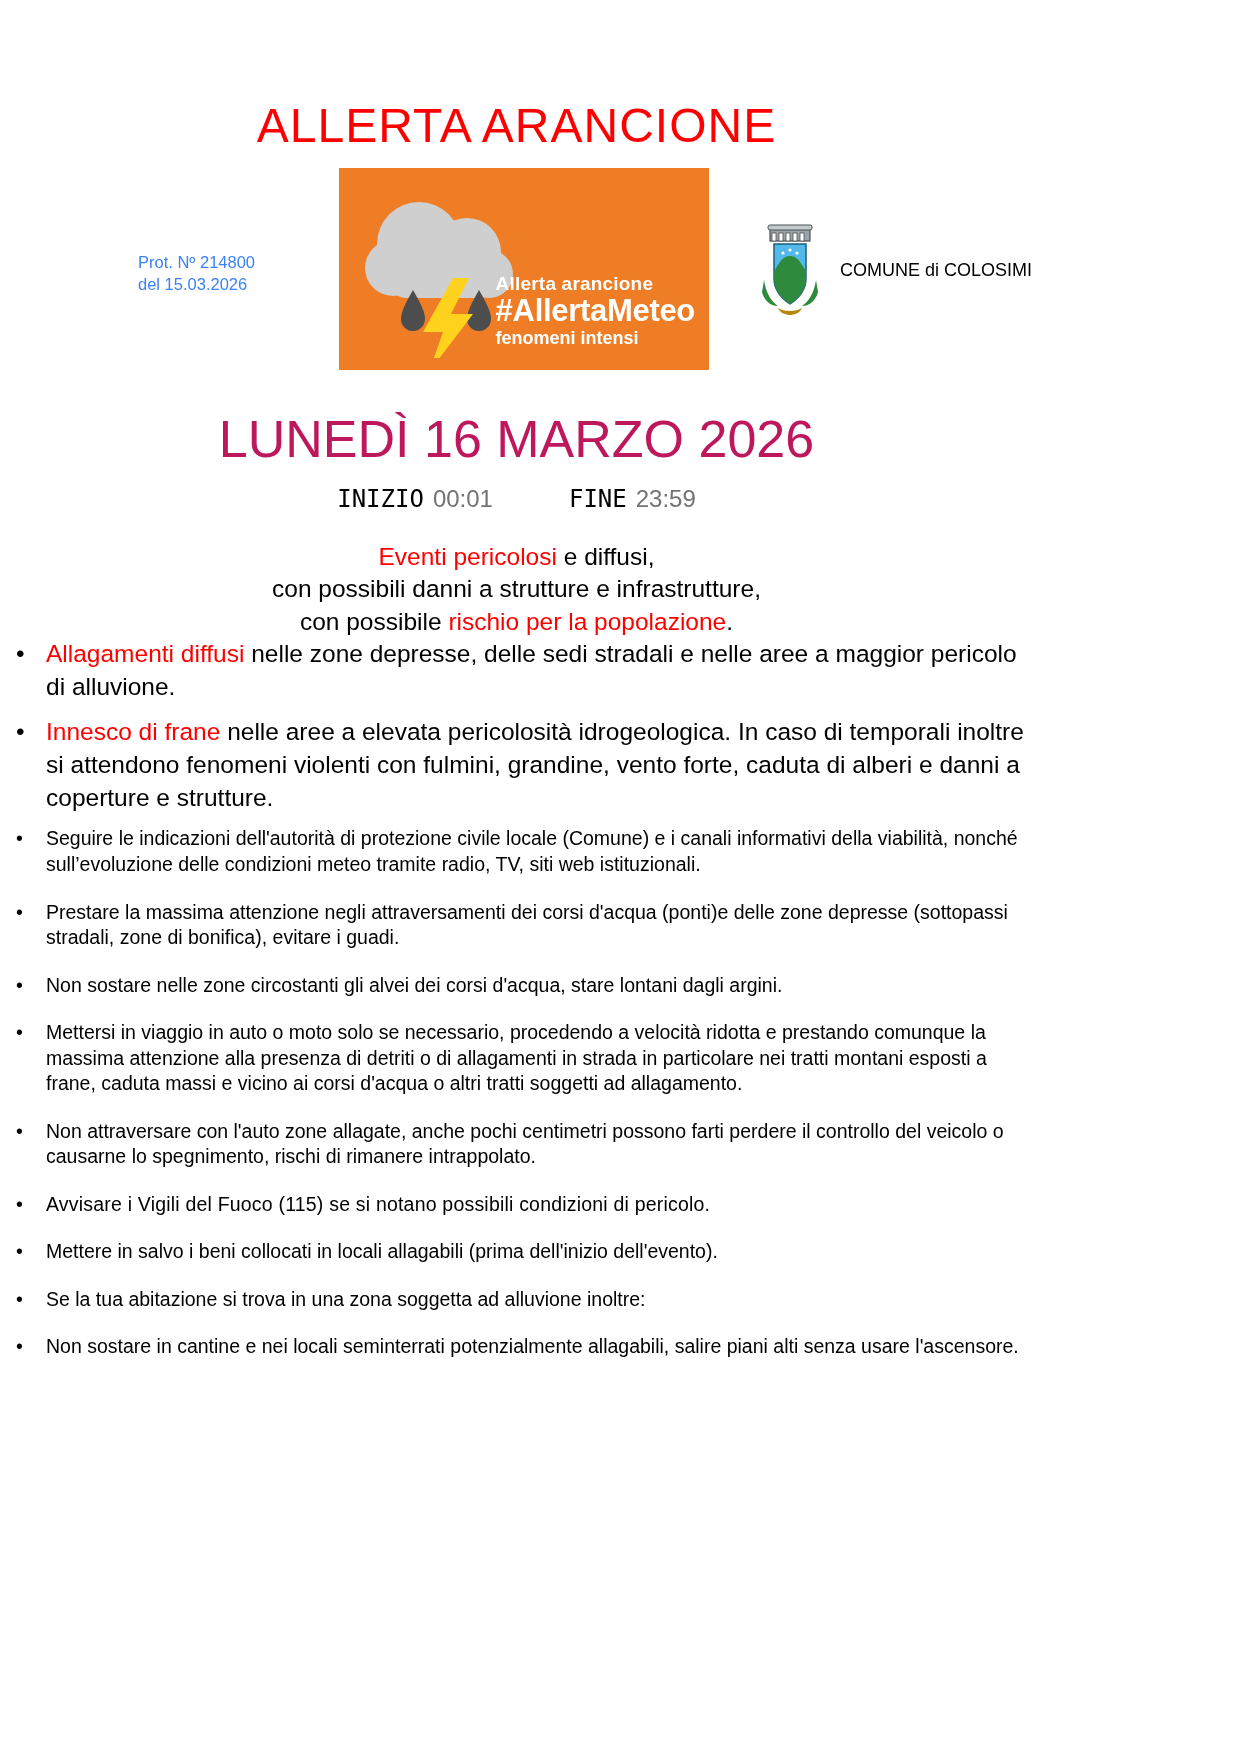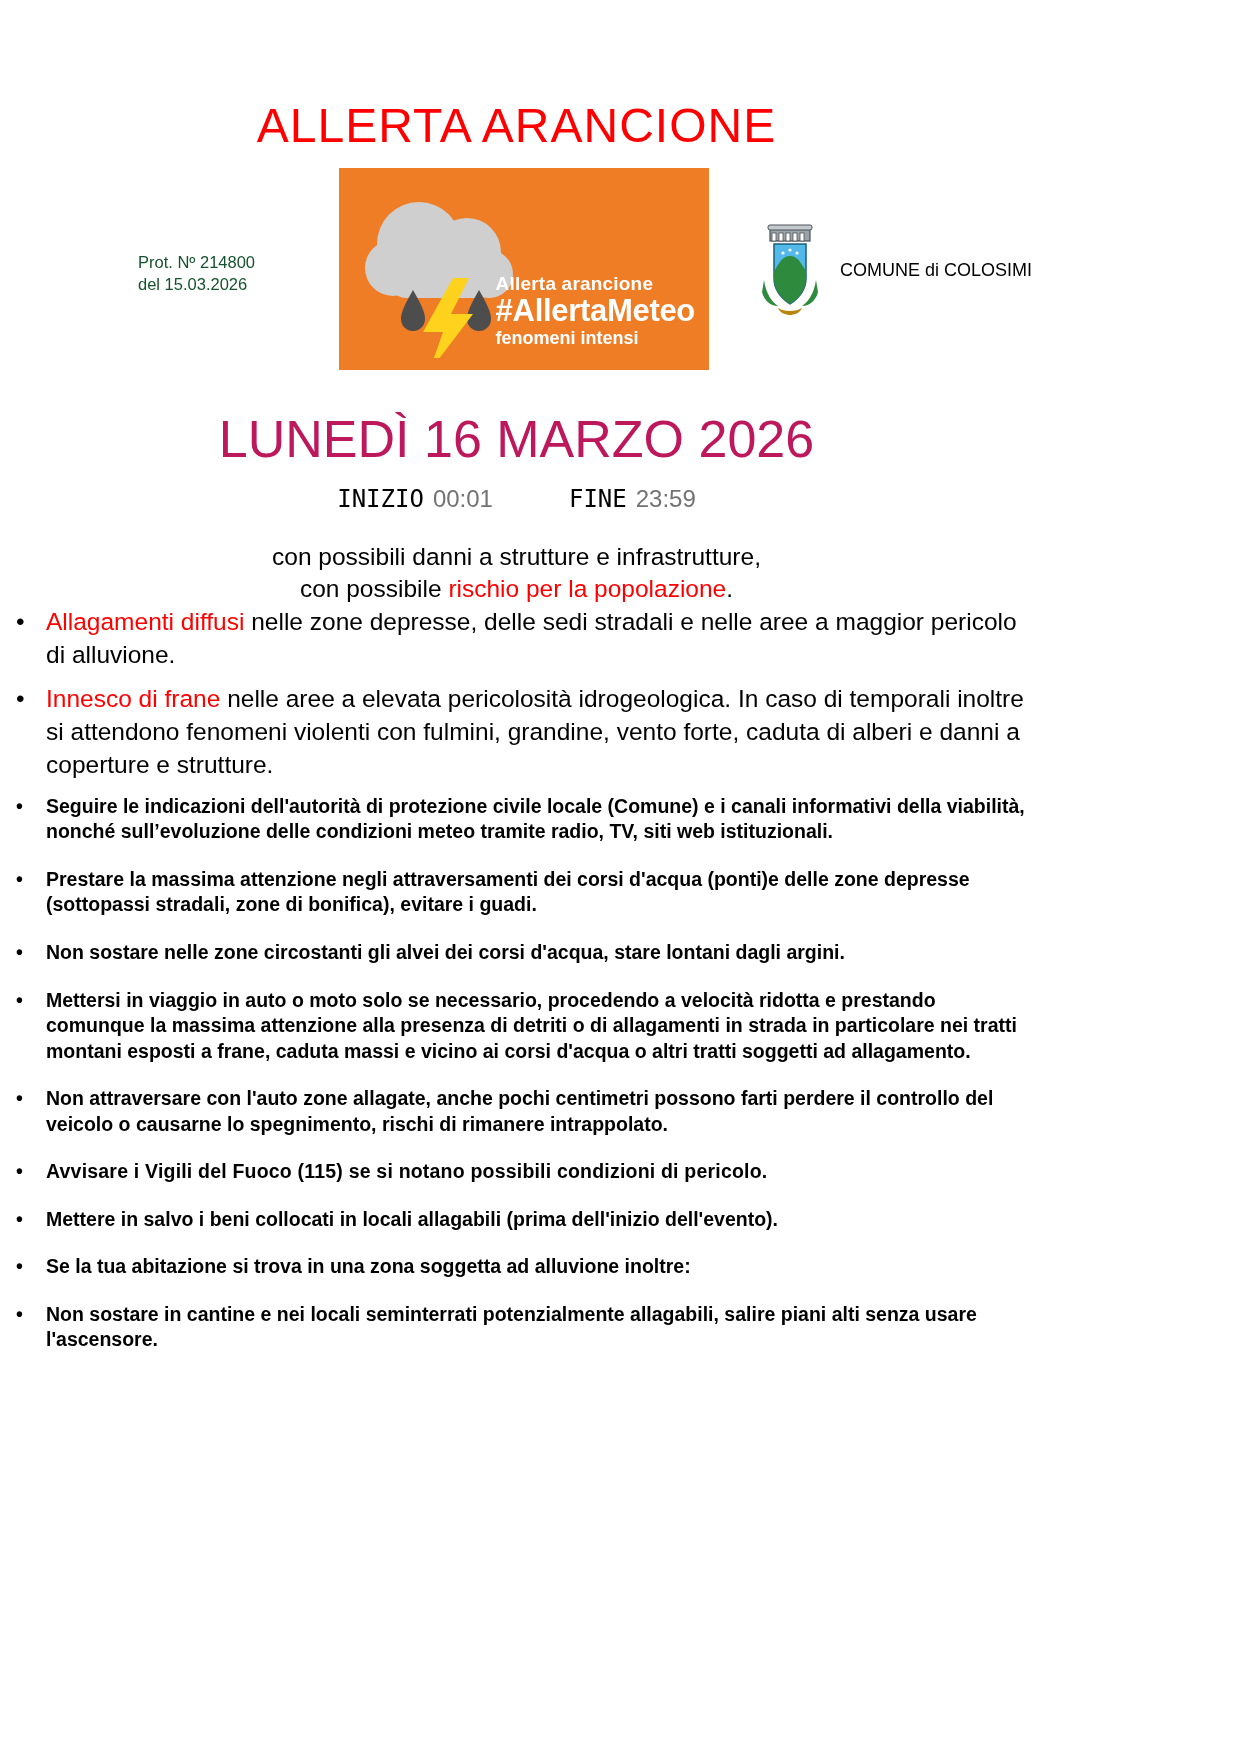--- a/index.html
+++ b/index.html
@@ -41,21 +41,21 @@
     position: relative;
     height: 210px;
     margin-top: 18px;
   }
   .prot-block {
     position: absolute;
     left: 138px;
     top: 84px;
     font-size: 16.5px;
     line-height: 1.32;
-    color: #14532d;
+    color: #3b82f6;
     white-space: nowrap;
   }
   .banner {
     position: absolute;
     left: 339px;
     top: 0px;
     width: 370px;
     height: 202px;
     background: #EE7D26;
     overflow: hidden;
@@ -188,21 +188,20 @@
   .list-big li {
     font-size: 24.5px;
     line-height: 1.34;
     margin-bottom: 12px;
   }
 
   .list-small {
     margin-top: 10px;
     margin-left: 132px;
     margin-right: 95px;
-    font-weight: bold;
   }
   .list-small li {
     font-size: 19.5px;
     line-height: 1.31;
     margin-bottom: 22px;
   }
   .list-small li.condensed {
     font-stretch: condensed;
     letter-spacing: 0.2px;
   }
@@ -275,20 +274,21 @@
   <div class="times-row">
     <span class="time-group">
       <span class="time-label">INIZIO</span><span class="time-value">00:01</span>
     </span>
     <span class="time-group">
       <span class="time-label">FINE</span><span class="time-value">23:59</span>
     </span>
   </div>
 
   <div class="intro">
+    <div><span class="red">Eventi pericolosi</span><span> e diffusi,</span></div>
     <div>con possibili danni a strutture e infrastrutture,</div>
     <div><span>con possibile </span><span class="red">rischio per la popolazione</span><span>.</span></div>
   </div>
 
   <ul class="blist list-big">
     <li><span class="red">Allagamenti diffusi</span><span> nelle zone depresse, delle sedi stradali e nelle aree a maggior pericolo di alluvione.</span></li>
     <li><span class="red">Innesco di frane</span><span> nelle aree a elevata pericolosità idrogeologica. In caso di temporali inoltre si attendono fenomeni violenti con fulmini, grandine, vento forte, caduta di alberi e danni a coperture e strutture.</span></li>
   </ul>
 
   <ul class="blist list-small">

